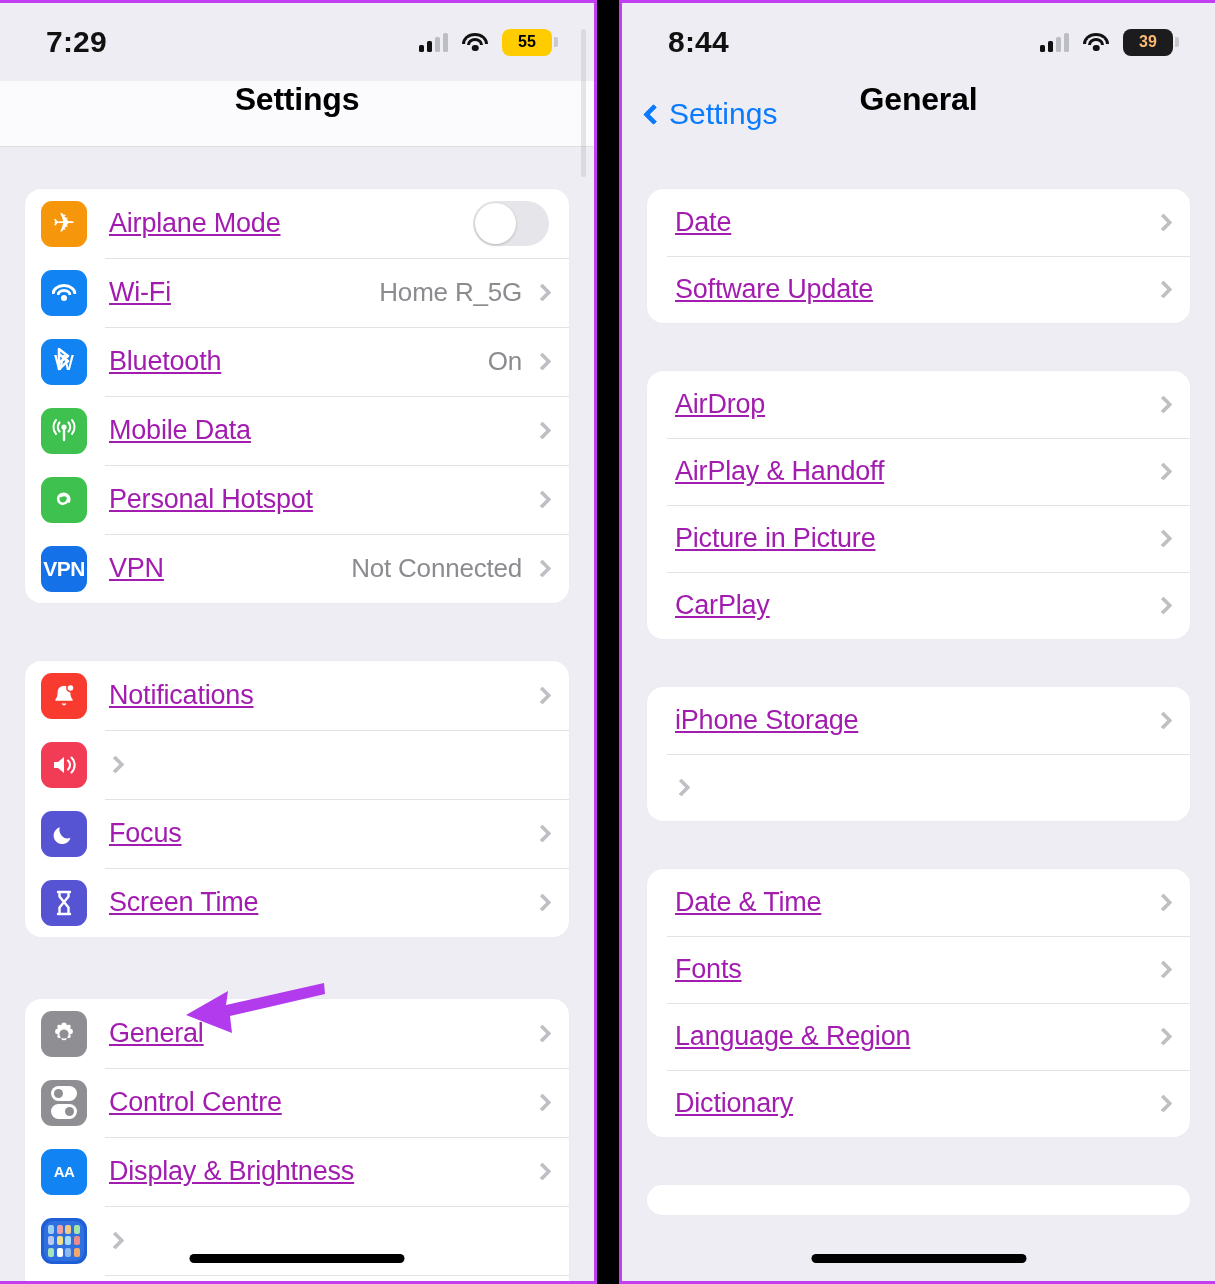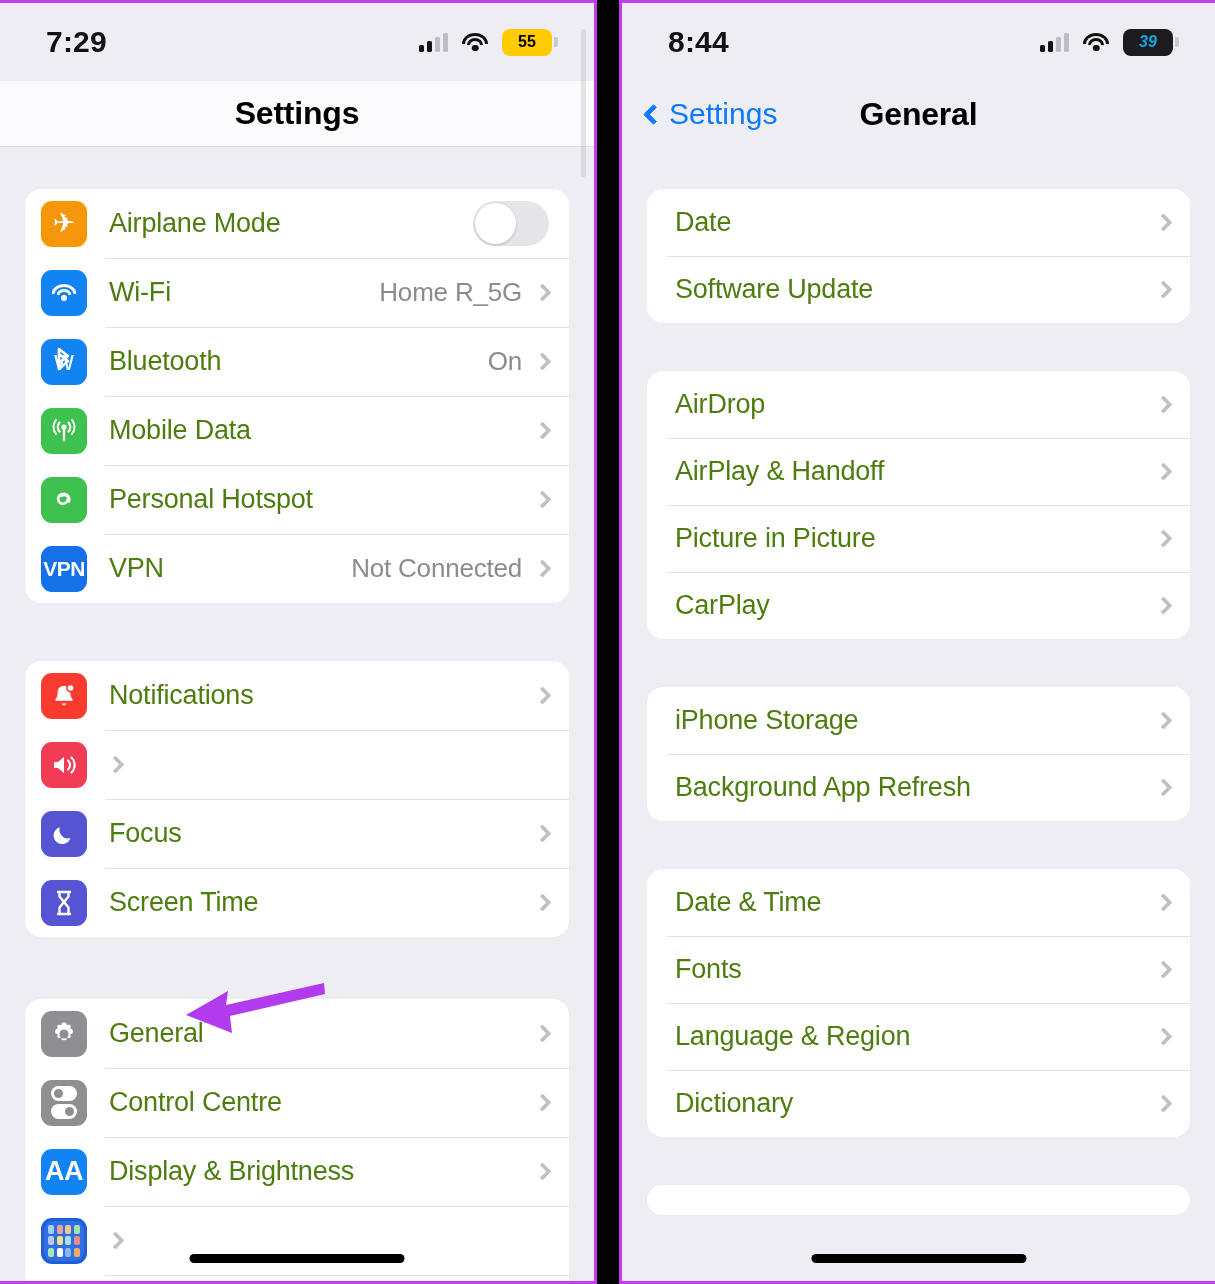--- a/index.html
+++ b/index.html
@@ -50,29 +50,29 @@
   .wifi .w2 { width: 16px; height: 7px;  top: 5px; }
   .wifi .w3 { width: 6.5px; height: 6.5px; top: 12px; border-radius: 50%;
               border: none; background: #111; }
 
   .battery {
     min-width: 50px; height: 27px; border-radius: 8px;
     display: flex; align-items: center; justify-content: center;
     font-size: 16px; font-weight: 700; padding: 0 8px; position: relative;
   }
   .battery.low  { background: #ffcc00; color: #000; }
-  .battery.dark { background: #1c1c1e; color: #0ea5e9; font-style: italic; }
+  .battery.dark { background: #1c1c1e; color: #fdba74; }
   .battery::after {
     content:""; position:absolute; right:-6px; top:50%; transform:translateY(-50%);
     width:4px; height:10px; border-radius:0 2px 2px 0; background:#c9c9ce;
   }
 
   
   .navbar {
-    height: 66px; position: relative; display: flex; align-items: center;
+    height: 66px; position: relative; display: flex; 
     justify-content: center; z-index: 2;
   }
   .navbar-left  { background: #fbfafc; border-bottom: 1px solid #dedee3; }
   .nav-title { font-size: 32px; font-weight: 700; color: #000; letter-spacing: -.2px; }
   .navbar-right { background: transparent; }
   .back-btn {
     position: absolute; left: 24px; top: 50%; transform: translateY(-50%);
     display: flex; align-items: center; gap: 8px; cursor: pointer;
   }
   .chev-back {
@@ -104,21 +104,21 @@
     background: #e2e2e6;
   }
   .row.plain + .row.plain::before { left: 20px; }
   .row.plain { padding-left: 28px; min-height: 67px; }
 
   .icon-tile {
     width: 46px; height: 46px; border-radius: 11px; flex: 0 0 46px;
     margin-right: 22px; display: flex; align-items: center; justify-content: center;
     position: relative; overflow: hidden;
   }
-  .row-label { font-size: 27px; color: #4d7c0f; flex: 1 1 auto; letter-spacing: -.2px; }
+  .row-label { font-size: 27px; color: #a21caf; flex: 1 1 auto; letter-spacing: -.2px; text-decoration: underline; }
   .row-value { font-size: 26px; color: #8b8b90; margin-right: 14px; letter-spacing: -.2px; }
 
   .chev {
     width: 13px; height: 13px; border-top: 4px solid #bfbfc4;
     border-right: 4px solid #bfbfc4; transform: rotate(45deg);
     flex: 0 0 auto; border-radius: 1.5px;
   }
 
   
   .toggle {
@@ -348,21 +348,21 @@
               <div class="ctl-pill dn">
                   <i></i>
                 </div>
             </div>
           </div>
           <div class="row-label">Control Centre</div>
           <div class="chev"></div>
         </div>
         <div class="row">
           <div class="icon-tile ic-display">
-              <span class="glyph-sm" style="font-size:27px;">AA</span>
+              <span class="glyph-sm" style="font-size:15px;">AA</span>
             </div>
           <div class="row-label">Display &amp; Brightness</div>
           <div class="chev"></div>
         </div>
         <div class="row">
           <div class="icon-tile ic-home">
             <div class="home-grid">
               <i style="background:#9fd0f5"></i>
                 <i style="background:#f0a0a0"></i>
                 <i style="background:#f3c98a"></i>
@@ -459,21 +459,20 @@
       </div>
 
       <div class="gap-sm"></div>
 
       <div class="group">
         <div class="row plain">
           <div class="row-label">iPhone Storage</div>
           <div class="chev"></div>
         </div>
         <div class="row plain">
-          <div class="row-label">Background App Refresh</div>
           <div class="chev"></div>
         </div>
       </div>
 
       <div class="gap-sm"></div>
 
       <div class="group">
         <div class="row plain">
           <div class="row-label">Date &amp; Time</div>
           <div class="chev"></div>

